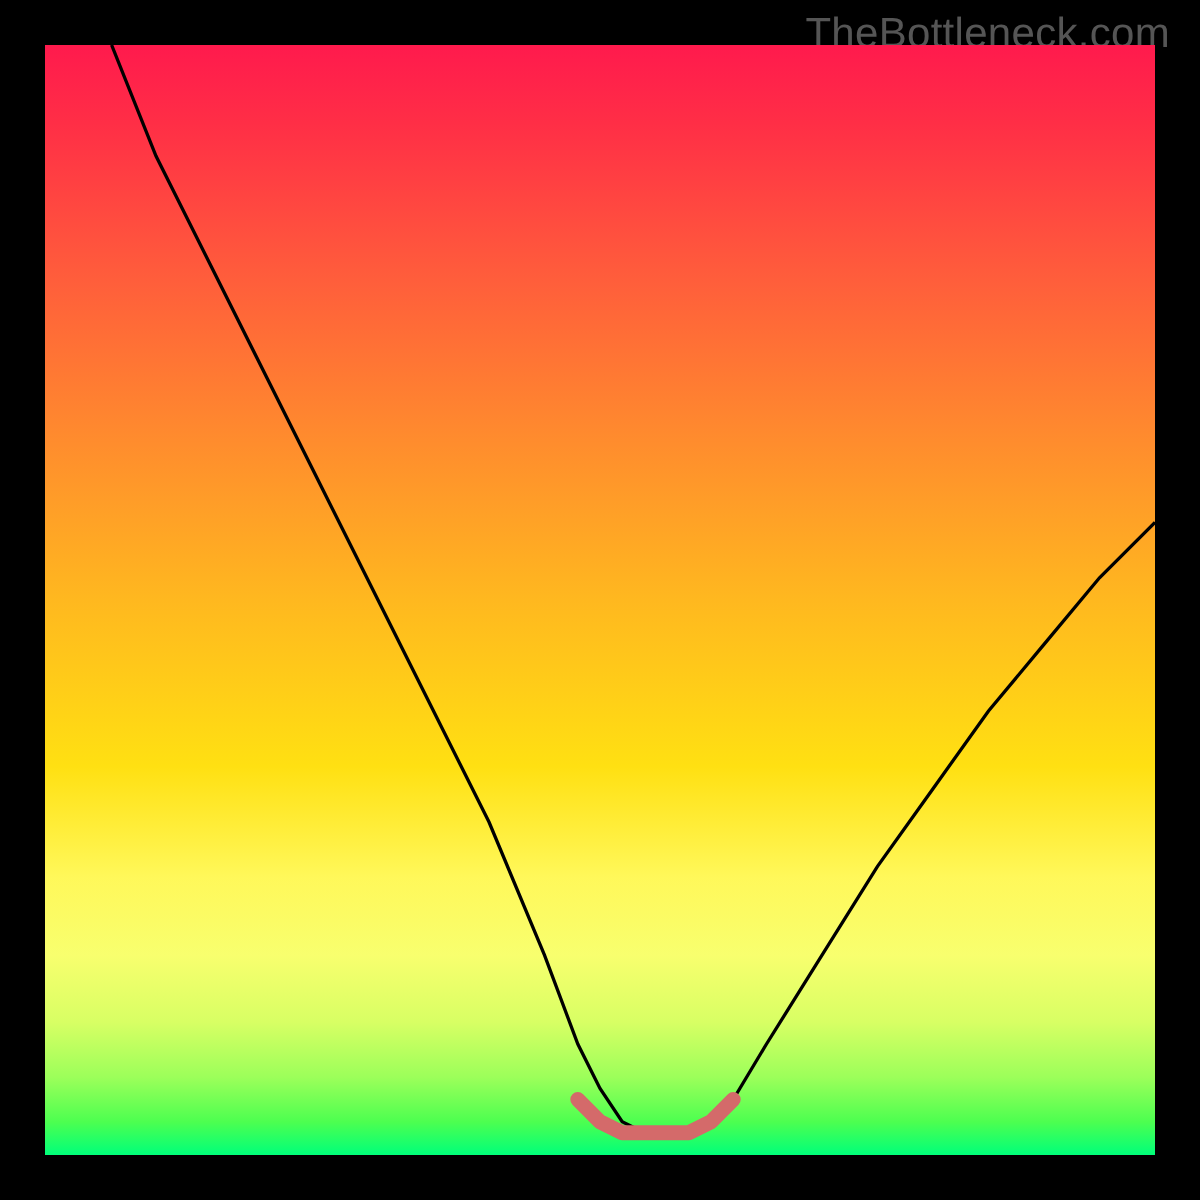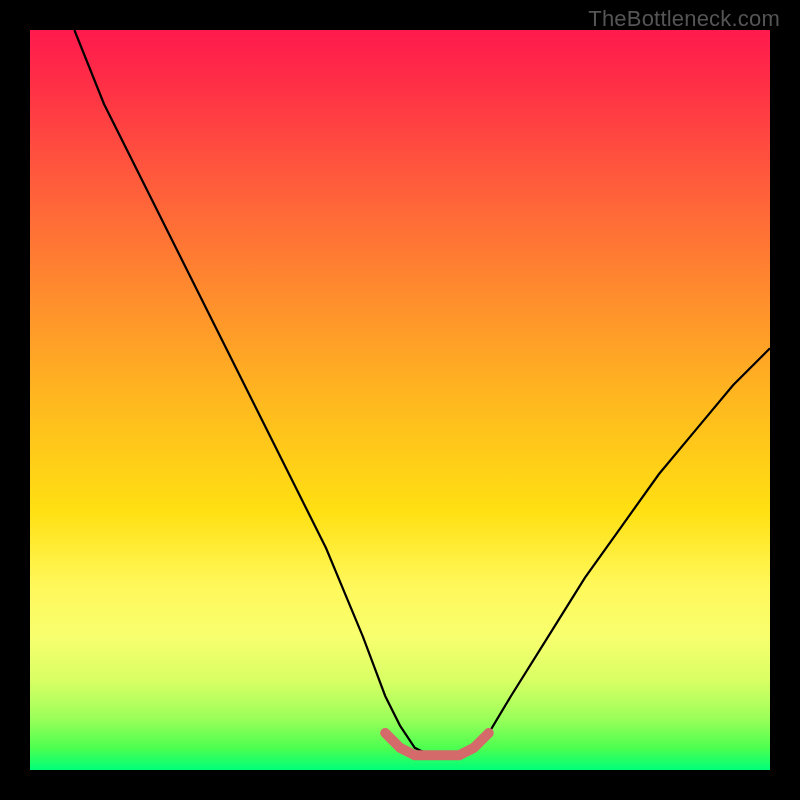--- a/index.html
+++ b/index.html
@@ -38,21 +38,21 @@
       #9cff5a 93%,
       #4dff50 97%,
       #00ff7a 100%
     );
   }
   .watermark {
     position: absolute;
     top: 6px;
     right: 20px;
     color: #555;
-    font-size: 22px;
+    font-size: 28px;
     font-weight: 400;
     letter-spacing: 0.2px;
   }
   svg.curve {
     position: absolute;
     left: 0;
     top: 0;
     width: 740px;
     height: 740px;
   }

